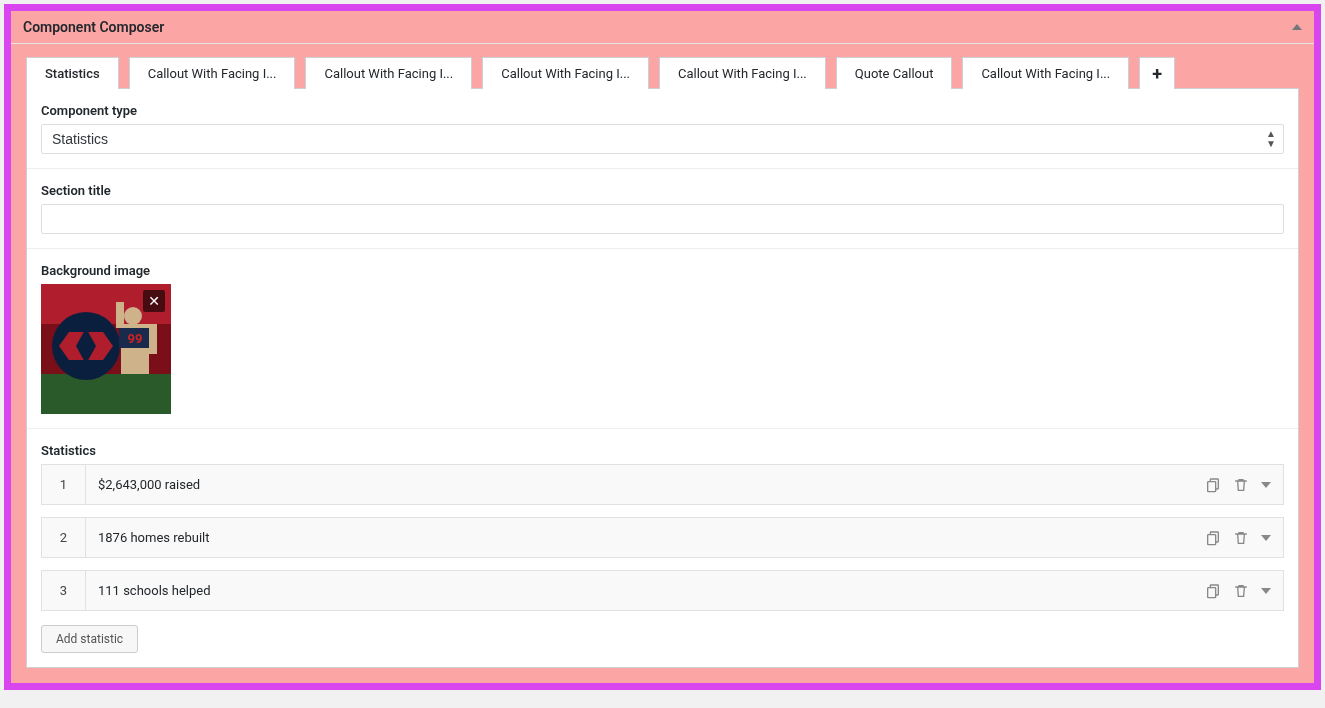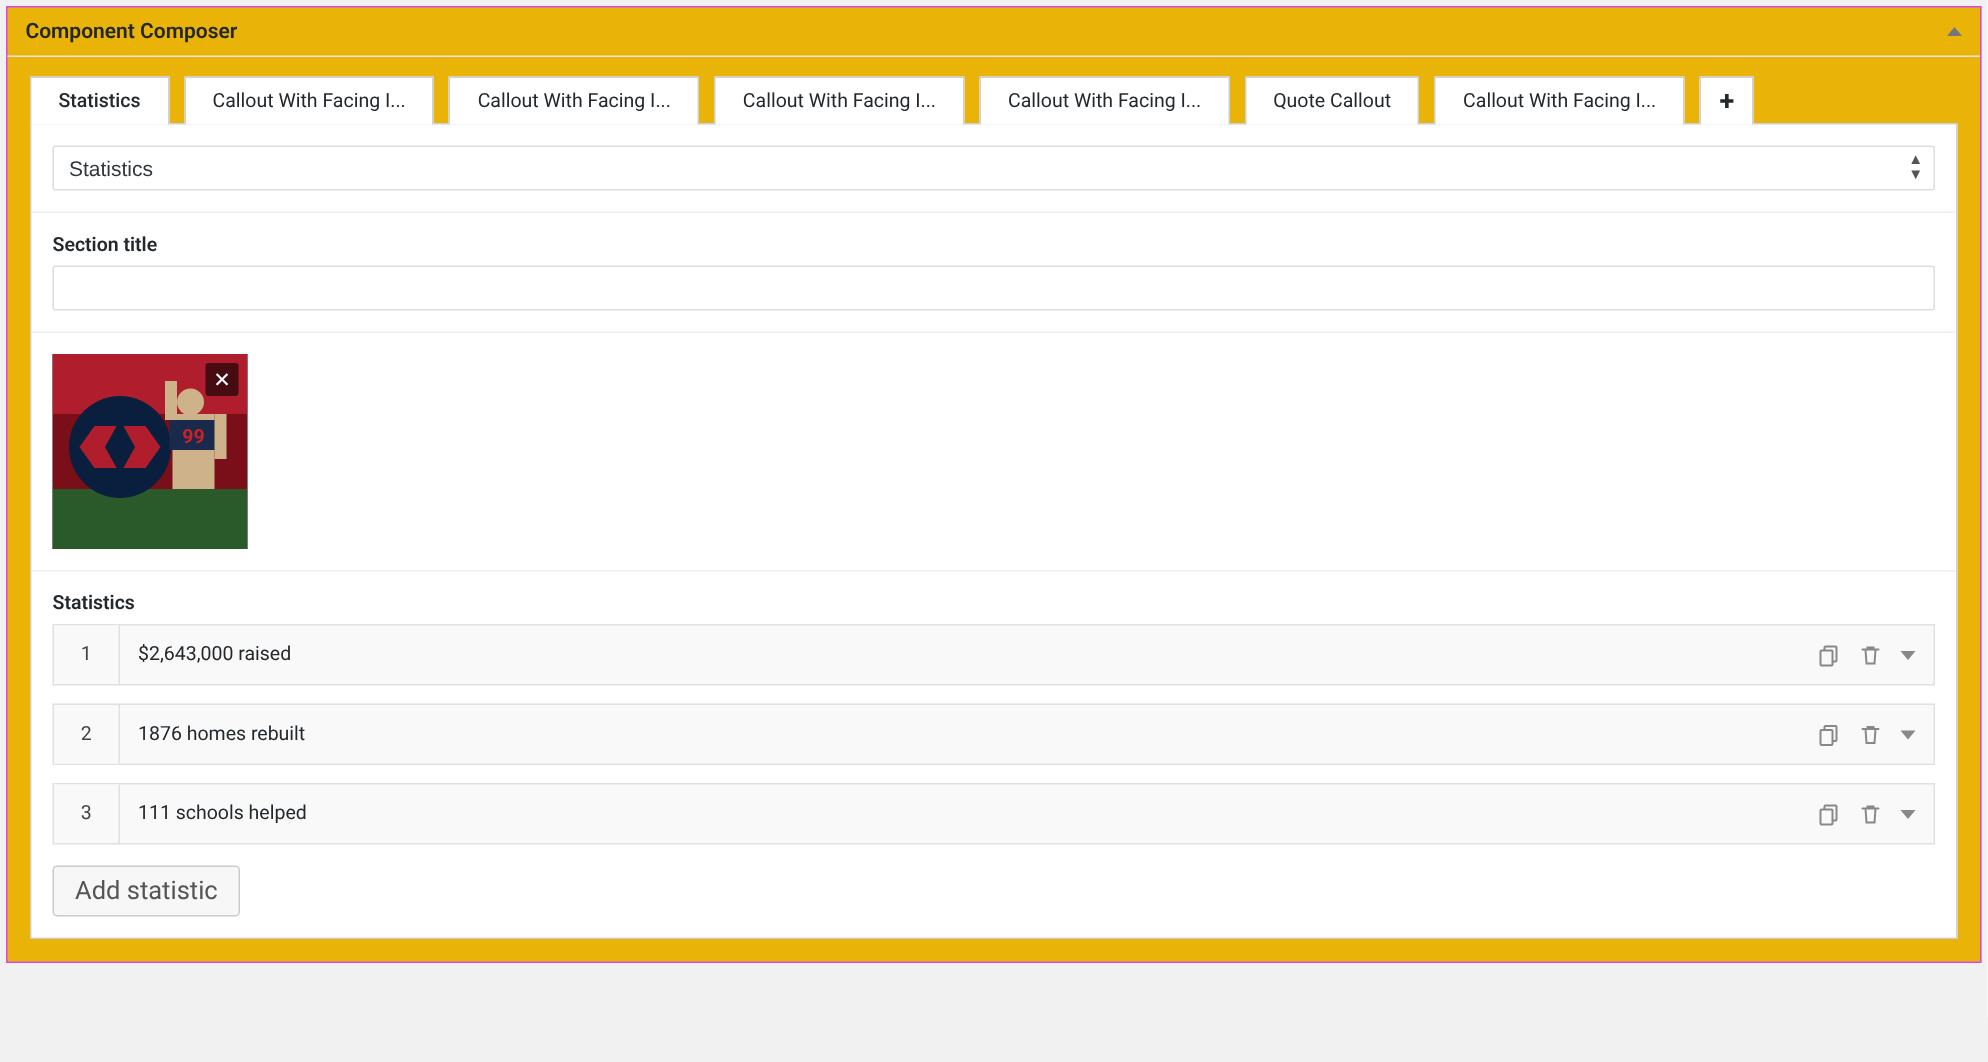--- a/index.html
+++ b/index.html
@@ -4,22 +4,22 @@
 <style>
   * { box-sizing: border-box; margin: 0; padding: 0; }
   body {
     font-family: -apple-system, BlinkMacSystemFont, "Segoe UI", Roboto, Helvetica, Arial, sans-serif;
     background: #f1f1f1;
     font-size: 13px;
     color: #23282d;
     padding: 4px;
   }
   .metabox {
-    background: #eab308;
-    border: 1px solid #d946ef;
+    background: #fca5a5;
+    border: 7px solid #d946ef;
   }
   .metabox-header {
     display: flex;
     justify-content: space-between;
     align-items: center;
     padding: 8px 12px;
     border-bottom: 1px solid #e5e5e5;
   }
   .metabox-title {
     font-size: 14px;
@@ -135,21 +135,21 @@
     padding: 0 12px;
   }
   .icon-btn { cursor: pointer; color: #888; display: flex; align-items: center; }
   .icon-btn svg { width: 16px; height: 16px; }
   .btn {
     display: inline-block;
     border: 1px solid #ccc;
     background: #f7f7f7;
     padding: 6px 14px;
     border-radius: 3px;
-    font-size: 17px;
+    font-size: 12px;
     cursor: pointer;
     color: #555;
     margin-top: 14px;
   }
   .caret-down {
     width: 0; height: 0;
     border-left: 5px solid transparent;
     border-right: 5px solid transparent;
     border-top: 6px solid #888;
   }
@@ -174,34 +174,36 @@
       <div class="tab">Quote Callout</div>
       <div class="tab">Callout With Facing I...</div>
       <div class="tab-add">
         <span>+</span>
       </div>
     </div>
 
     <div class="tab-pane">
 
       <div class="field-block">
+        <span class="section-label">Component type</span>
         <div class="select-wrap">
           <select class="select-field">
             <option>Statistics</option>
           </select>
           <span class="select-caret">▲<br>▼</span>
         </div>
       </div>
 
       <div class="field-block">
         <span class="section-label">Section title</span>
         <input type="text" class="text-field" value="" style="">
       </div>
 
       <div class="field-block">
+        <span class="section-label">Background image</span>
         <div class="bg-image">
           <svg viewBox="0 0 130 130">
             <rect width="130" height="130" fill="#7a0f1a"></rect>
             <rect x="0" y="0" width="130" height="40" fill="#b01e2e"></rect>
             <rect x="0" y="90" width="130" height="40" fill="#2a5a2a"></rect>
             <circle cx="45" cy="62" r="34" fill="#0a1f3d"></circle>
             <path d="M28 48 L62 48 L72 62 L62 76 L28 76 L18 62 Z" fill="#b01e2e"></path>
             <path d="M45 44 L55 62 L45 80 L35 62 Z" fill="#0a1f3d"></path>
             <rect x="80" y="40" width="28" height="50" fill="#cdb28a"></rect>
             <rect x="78" y="44" width="32" height="20" fill="#1a2a4d"></rect>

